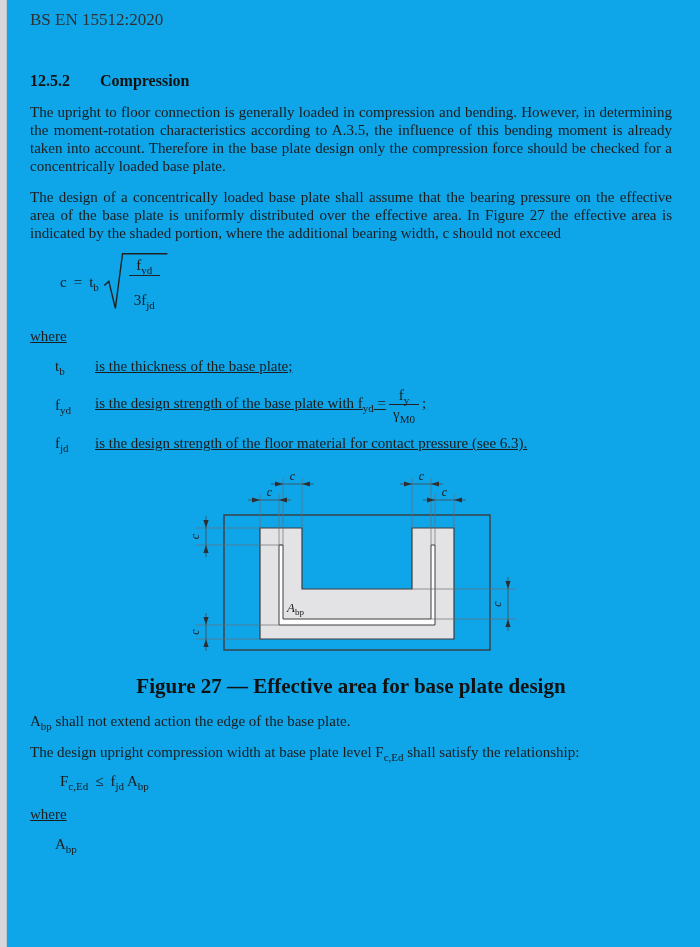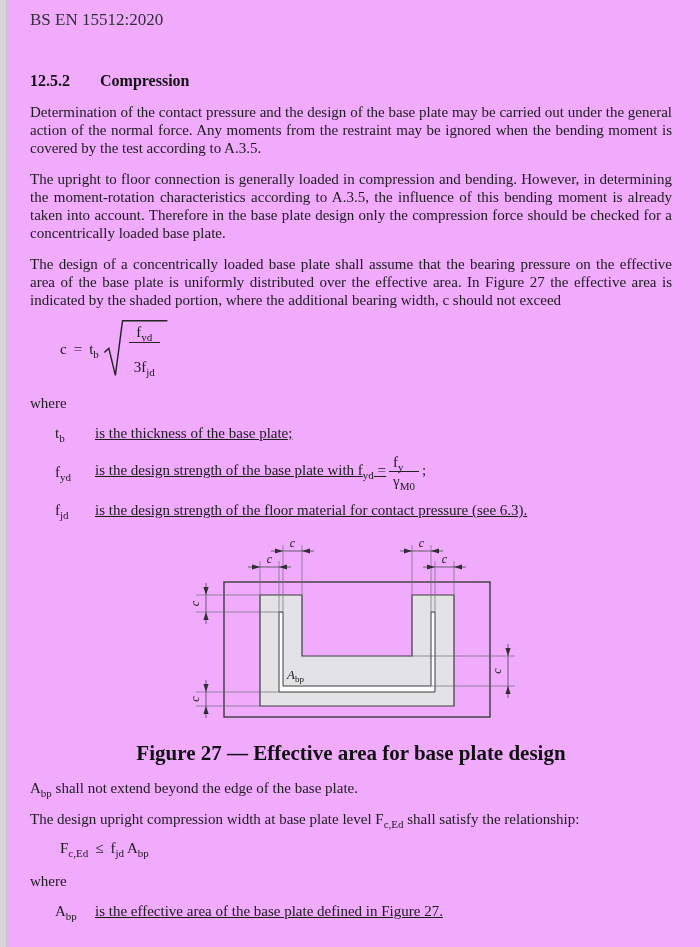--- a/index.html
+++ b/index.html
@@ -1,20 +1,20 @@
 <!DOCTYPE html>
 <html><head>
 <meta charset="utf-8">
 <style>
   html,body{margin:0;padding:0;}
   body{background:#ffffff;}
   .page{
     position:relative;
     width:700px;height:947px;
-    background:#f0abfc;
+    background:#0ea5e9;
     overflow:hidden;
     font-family:"Liberation Serif", serif;
     color:#1c1c1c;
   }
   .edge-strip{
     position:absolute;left:0;top:0;width:6px;height:947px;
     background:#d7d7db;border-right:1px solid #c3c3c9;
   }
   .content{position:absolute;left:30px;top:0;width:642px;}
 
@@ -33,27 +33,27 @@
   
   .sqrt{position:relative;display:inline-block;padding:5px 8px 3px 26px;margin-left:4px;}
   .sqrt svg.radical{position:absolute;left:0;top:0;width:100%;height:100%;}
 
   .fr{display:inline-flex;flex-direction:column;align-items:center;line-height:17px;}
   .fr .nu{padding:0 5px 1px 5px;}
   .fr .de{border-top:1.4px solid #222;padding:16px 5px 0 5px;}
 
   sub{font-size:11px;line-height:0;}
 
-  .where{margin:16px 0 0 0;font-size:15px;}
+  .where{margin:16px 0 0 0;font-size:15px;text-decoration:underline;}
 
   .def{display:flex;align-items:flex-start;margin:12px 0 0 0;padding-left:25px;font-size:15px;line-height:18px;}
   .def .term{width:40px;flex:0 0 40px;}
   .def .desc{flex:1;text-decoration:underline;}
   .def.centered{align-items:center;}
-  .ifrac{display:inline-flex;flex-direction:column;align-items:flex-start;vertical-align:middle;line-height:16px;margin:0 3px;}
+  .ifrac{display:inline-flex;flex-direction:column;align-items:center;vertical-align:middle;line-height:16px;margin:0 3px;}
   .ifrac .nu{padding:0 4px 1px 4px;}
   .ifrac .de{border-top:1.3px solid #222;padding:1px 4px 0 4px;}
 
   .figure-wrap{margin-top:14px;}
   .figure-wrap svg{display:block;margin-left:120px;}
   .fig-caption{margin-top:8px;text-align:center;font-weight:bold;font-size:21px;color:#111;}
 
   .p-after-fig{margin-top:26px;}
 
   svg .thick{stroke:#3c3c3e;stroke-width:1.4;fill:none;}
@@ -73,21 +73,20 @@
   <div class="content">
 
     <div class="doc-header">
       <div class="l1">BS EN 15512:2020</div>
     </div>
 
     <div class="section-heading">
       <span class="num">12.5.2</span><span>Compression</span>
     </div>
 
-    <p class="body">Determination of the contact pressure and the design of the base plate may be carried out under the general action of the normal force. Any moments from the restraint may be ignored when the bending moment is covered by the test according to A.3.5.</p>
     <p class="body">The upright to floor connection is generally loaded in compression and bending. However, in determining the moment-rotation characteristics according to A.3.5, the influence of this bending moment is already taken into account. Therefore in the base plate design only the compression force should be checked for a concentrically loaded base plate.</p>
     <p class="body">The design of a concentrically loaded base plate shall assume that the bearing pressure on the effective area of the base plate is uniformly distributed over the effective area. In Figure 27 the effective area is indicated by the shaded portion, where the additional bearing width, c should not exceed</p>
 
     <div class="formula">
       <span>c</span>
         <span class="gap"></span>
       <span>=</span>
         <span class="gap"></span>
       <span><span>t</span><sub>b</sub></span>
       <span class="sqrt">
@@ -182,35 +181,34 @@
         <text class="dimlabel" x="294.5" y="30">c</text>
         <text class="dimlabel" x="49" y="70.5" transform="rotate(-90 49 70.5)">c</text>
         <text class="dimlabel" x="49" y="166" transform="rotate(-90 49 166)">c</text>
         <text class="dimlabel" x="351" y="138" transform="rotate(-90 351 138)">c</text>
 
         <text class="arealabel" x="137" y="146"><tspan>A</tspan><tspan class="sublabel" dy="3">bp</tspan></text>
       </svg>
       <div class="fig-caption">Figure 27 — Effective area for base plate design</div>
     </div>
 
-    <p class="body p-after-fig"><span>A</span><sub>bp</sub><span> shall not extend beyond the edge of the base plate.</span></p>
+    <p class="body p-after-fig"><span>A</span><sub>bp</sub><span> shall not extend action the edge of the base plate.</span></p>
 
     <p class="body"><span>The design upright compression width at base plate level F</span><sub>c,Ed</sub><span> shall satisfy the relationship:</span></p>
 
     <div class="formula" style="margin-top:12px;">
       <span><span>F</span><sub>c,Ed</sub></span>
       <span class="gap"></span>
         <span>≤</span>
         <span class="gap"></span>
       <span><span>f</span><sub>jd</sub></span>
       <span style="width:3px;display:inline-block;"></span>
       <span><span>A</span><sub>bp</sub></span>
     </div>
 
     <div class="where">where</div>
 
     <div class="def">
       <span class="term"><span>A</span><sub>bp</sub></span>
-      <span class="desc">is the effective area of the base plate defined in Figure 27.</span>
     </div>
 
   </div>
 </div>
 
 </body></html>

